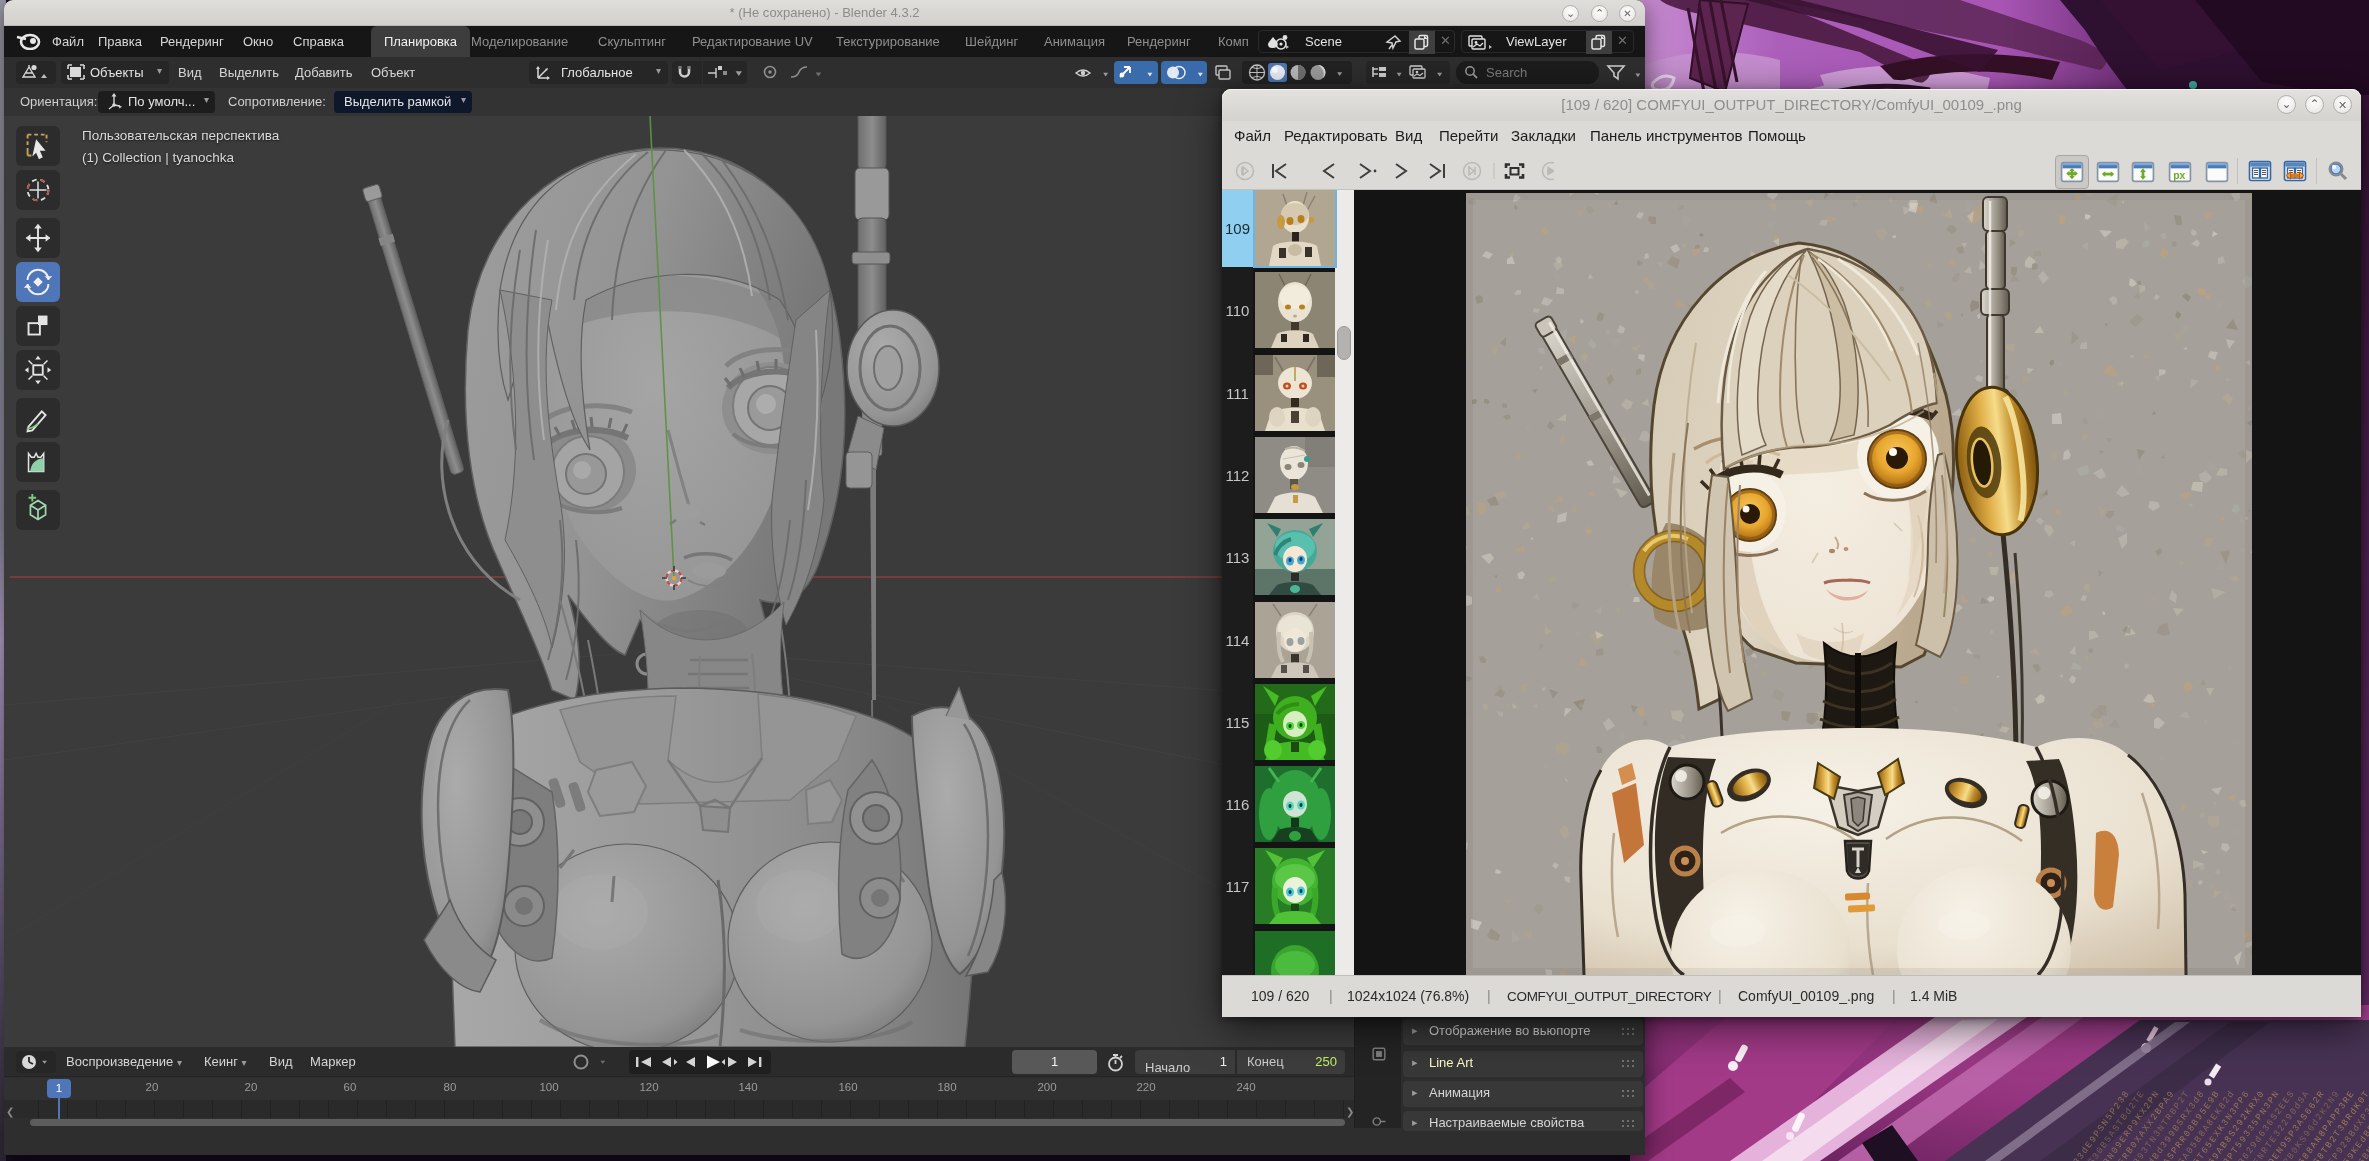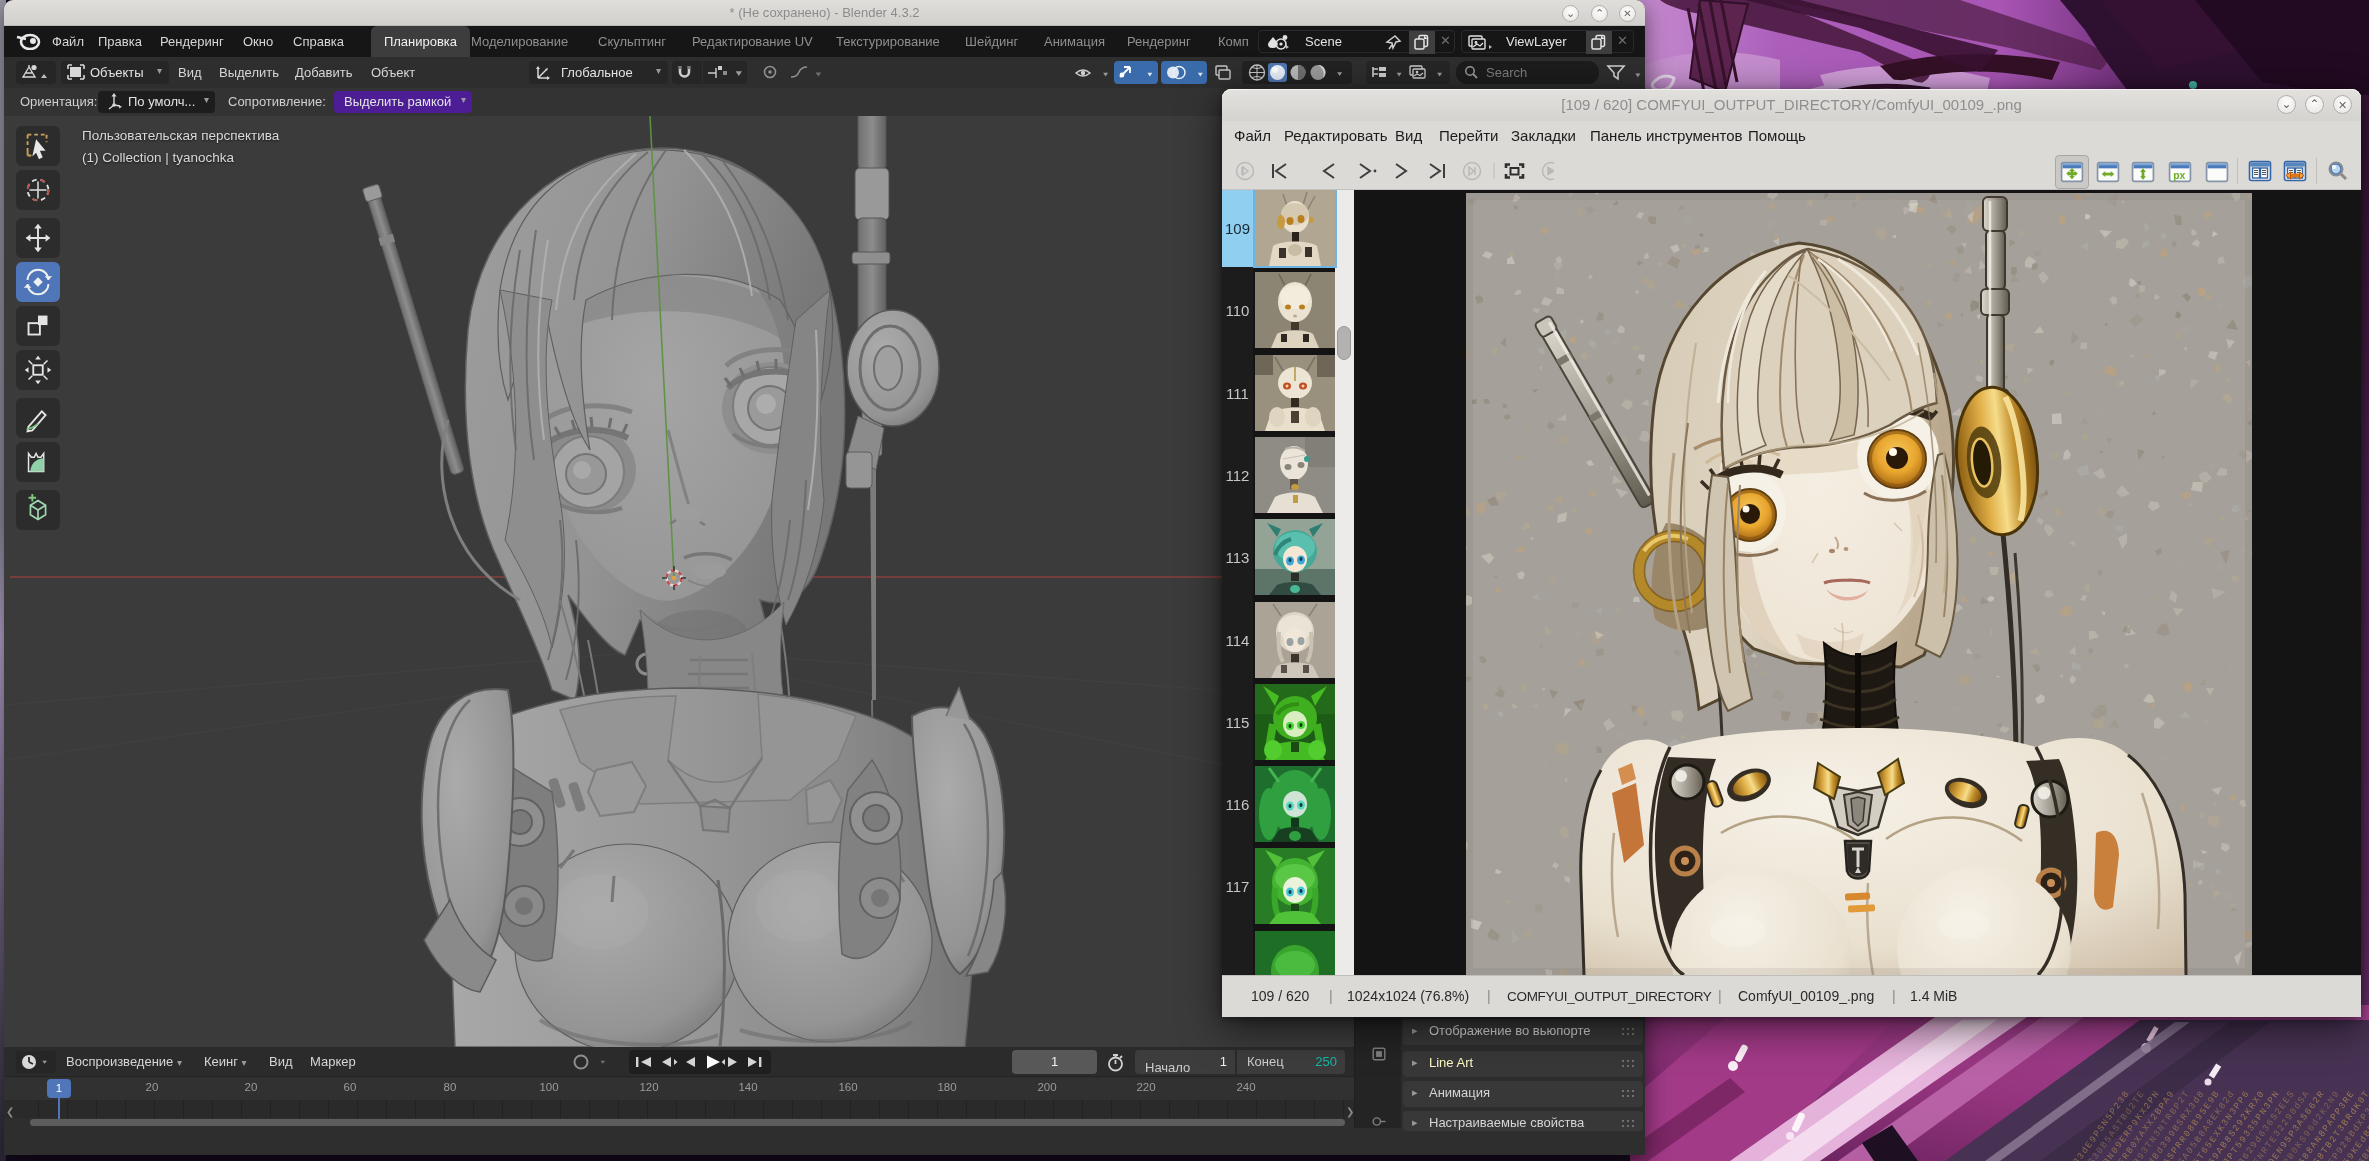--- a/index.html
+++ b/index.html
@@ -308,21 +308,21 @@
 <svg class="abs" style="left:6px;top:2px;" width="20" height="18" viewBox="0 0 20 18">
           <path d="M10,2 v10 M10,12 l-5,4 M10,12 l6,1" stroke="#d8d8d8" stroke-width="1.4" fill="none"></path>
           <path d="M10,0 l-2.5,3.5 h5 z" fill="#d8d8d8"></path>
           <circle cx="10" cy="12" r="1.8" fill="#d8d8d8"></circle>
           <path d="M18,13.5 l-3.5,-1 1,3 z" fill="#d8d8d8"></path>
         </svg>
 <span class="abs" style="left:30px;top:3px;color:#e3e3e3;font-size:13px;">По умолч...</span>
 <span class="abs" style="right:6px;top:3px;color:#9a9a9a;font-size:10px;">▾</span>
 </div>
 <span class="bl-txt" style="left:224px;top:6px;color:#cfcfcf;">Сопротивление:</span>
-<div class="abs" style="left:330px;top:3px;width:138px;height:22px;background:#4c1d95;border-radius:4px;">
+<div class="abs" style="left:330px;top:3px;width:138px;height:22px;background:#0f172a;border-radius:4px;">
 <span class="abs" style="left:10px;top:3px;color:#e3e3e3;font-size:13px;">Выделить рамкой</span>
 <span class="abs" style="right:6px;top:3px;color:#9a9a9a;font-size:10px;">▾</span>
 </div>
 </div>
 
 <div class="abs" style="left:0;top:116px;width:1641px;height:931px;background:#3b3b3b;overflow:hidden;">
 <svg class="abs" style="left:0;top:0;" width="1641" height="931" viewBox="4 116 1641 931">
 <defs>
 <linearGradient id="mg" x1="0" y1="0" x2="1" y2="0">
 <stop offset="0" stop-color="#a8a8a8"></stop>
@@ -605,21 +605,21 @@
           <circle cx="9.5" cy="11" r="6.5" fill="none" stroke="#d0d0d0" stroke-width="1.8"></circle>
           <path d="M9.5,11 V7 M7,2 h5 M9.5,2 v3 M14,5 l2,-2" stroke="#d0d0d0" stroke-width="1.8"></path>
         </svg>
 </div>
 <div class="abs" style="left:1131px;top:3px;width:101px;height:24px;background:#3d3d3d;border-radius:4px 0 0 4px;border-right:1px solid #2b2b2b;">
 <span class="abs" style="left:10px;top:10px;color:#cdcdcd;font-size:13px;">Начало</span>
 <span class="abs" style="right:8px;top:4px;color:#f0f0f0;font-size:13px;">1</span>
 </div>
 <div class="abs" style="left:1233px;top:3px;width:108px;height:24px;background:#3d3d3d;border-radius:0 4px 4px 0;">
 <span class="abs" style="left:10px;top:4px;color:#cdcdcd;font-size:13px;">Конец</span>
-<span class="abs" style="right:8px;top:4px;color:#14b8a6;font-size:13px;margin-left:35px;">250</span>
+<span class="abs" style="right:8px;top:4px;color:#bef264;font-size:13px;margin-left:35px;">250</span>
 </div>
 </div>
 <div class="abs" style="left:0;top:1078px;width:1350px;height:22px;background:#313131;">
       <span class="abs" style="left:148px;top:3px;color:#9b9b9b;font-size:11.5px;transform:translateX(-50%);">20</span>
       <span class="abs" style="left:247px;top:3px;color:#9b9b9b;font-size:11.5px;transform:translateX(-50%);">20</span>
       <span class="abs" style="left:346px;top:3px;color:#9b9b9b;font-size:11.5px;transform:translateX(-50%);">60</span>
       <span class="abs" style="left:446px;top:3px;color:#9b9b9b;font-size:11.5px;transform:translateX(-50%);">80</span>
       <span class="abs" style="left:545px;top:3px;color:#9b9b9b;font-size:11.5px;transform:translateX(-50%);">100</span>
       <span class="abs" style="left:645px;top:3px;color:#9b9b9b;font-size:11.5px;transform:translateX(-50%);">120</span>
       <span class="abs" style="left:744px;top:3px;color:#9b9b9b;font-size:11.5px;transform:translateX(-50%);">140</span>

